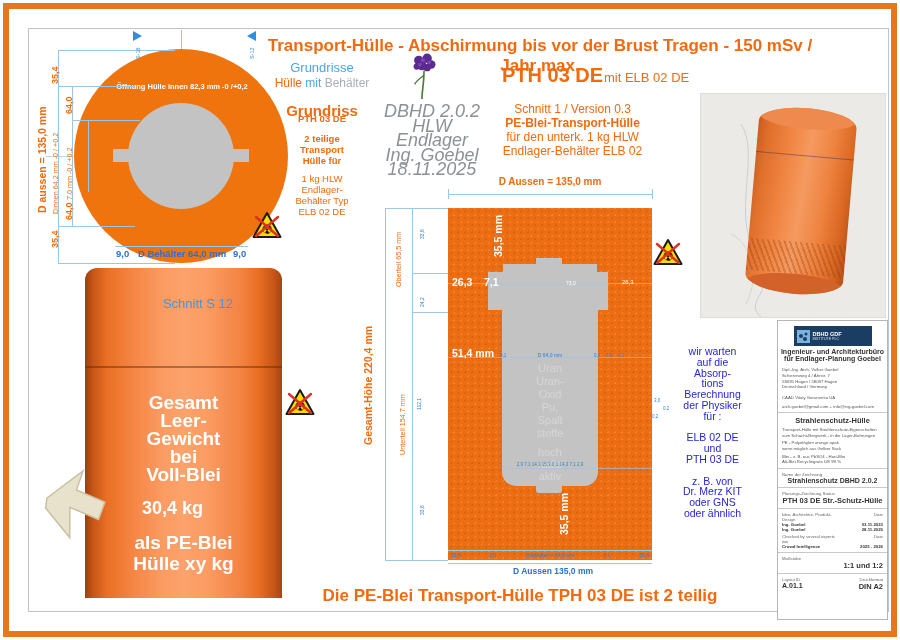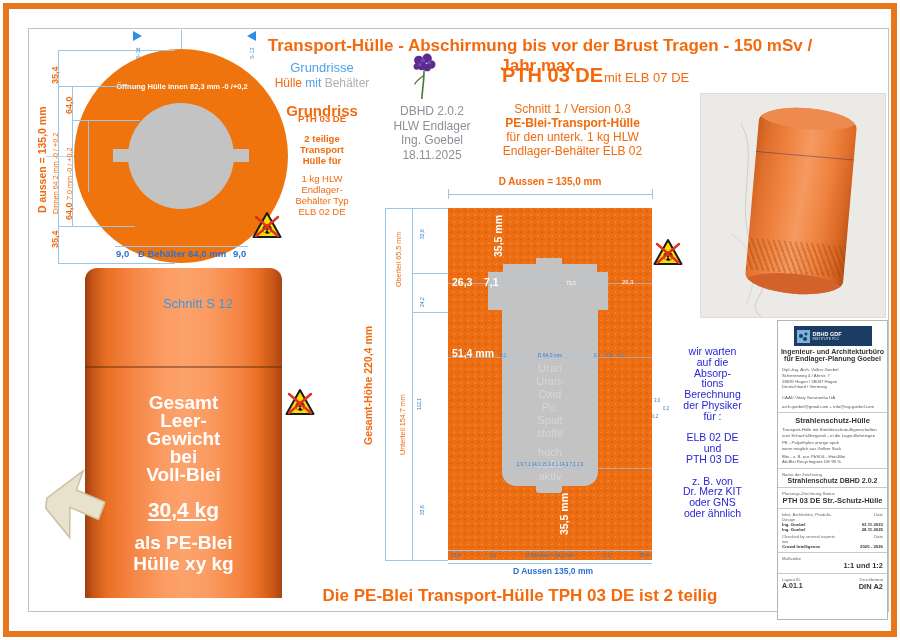--- a/index.html
+++ b/index.html
@@ -125,27 +125,27 @@
       <circle cx="16" cy="15" r="3.5"></circle>
       <circle cx="6" cy="14" r="3"></circle>
     </g>
   <g fill="#7A44B8">
       <circle cx="12" cy="8" r="2"></circle>
       <circle cx="18" cy="10" r="1.8"></circle>
       <circle cx="9" cy="12" r="1.8"></circle>
     </g>
 </svg>
 
-<div class="abs c pre" style="left:382px;top:104px;width:100px;font-size:12px;line-height:14.5px;color:var(--graytxt);">DBHD 2.0.2
+<div class="abs c pre" style="left:382px;top:104px;width:100px;font-size:18px;line-height:14.5px;color:var(--graytxt);font-style:italic;">DBHD 2.0.2
 HLW Endlager
 Ing. Goebel
 18.11.2025</div>
 
 <div class="abs o b" style="left:502px;top:64px;font-size:20px;">PTH 03 DE</div>
-<div class="abs o" style="left:604px;top:70px;font-size:13px;">mit ELB 07 DE</div>
+<div class="abs o" style="left:604px;top:70px;font-size:13px;">mit ELB 02 DE</div>
 <div class="abs c o" style="left:480px;top:102px;width:185px;font-size:12px;">Schnitt 1 / Version 0.3</div>
 <div class="abs c o b" style="left:480px;top:116px;width:185px;font-size:12px;">PE-Blei-Transport-Hülle</div>
 <div class="abs c o" style="left:480px;top:130px;width:185px;font-size:12px;">für den unterk. 1 kg HLW</div>
 <div class="abs c o" style="left:480px;top:144px;width:185px;font-size:12px;">Endlager-Behälter ELB 02</div>
 
 <div class="abs c o b" style="left:460px;top:176px;width:180px;font-size:10px;">D Aussen = 135,0 mm</div>
 <div class="abs dl" style="left:448px;top:194px;width:204px;height:1px;"></div>
 <div class="abs dl" style="left:448px;top:189px;width:1px;height:10px;"></div>
 <div class="abs dl" style="left:652px;top:189px;width:1px;height:10px;"></div>
 
@@ -220,21 +220,21 @@
 </svg>
 
 <div class="abs cyl"></div>
 <div class="abs seam"></div>
 <div class="abs c" style="left:138px;top:296px;width:120px;font-size:13px;color:#3F97E0;">Schnitt S 12</div>
 <div class="abs c w b pre" style="left:95px;top:394px;width:177px;font-size:19px;line-height:18px;">Gesamt
 Leer-
 Gewicht
 bei
 Voll-Blei</div>
-<div class="abs c w b" style="left:95px;top:498px;width:177px;font-size:21px;text-decoration:underline;">30,4 kg</div>
+<div class="abs c w b" style="left:84px;top:498px;width:177px;font-size:18px;">30,4 kg</div>
 <div class="abs c w b pre" style="left:95px;top:532px;width:177px;font-size:19px;line-height:21px;">als PE-Blei
 Hülle xy kg</div>
 <svg class="abs" style="left:44px;top:468px;transform:rotate(8deg);" width="62" height="78" viewBox="0 0 62 78">
   <polygon points="2,34 34,2 30,22 60,30 56,48 26,40 30,70 2,44" fill="#E8E2CC" stroke="#C9C0A2" stroke-width="1.5"></polygon>
 </svg>
 <svg class="abs" style="left:285px;top:388px;" width="30" height="28" viewBox="0 0 30 28">
   <polygon points="15,2 28.5,26 1.5,26" fill="#FFD900" stroke="#1a1a1a" stroke-width="2" stroke-linejoin="round"></polygon>
   <text x="15" y="23" font-size="13" text-anchor="middle" fill="#111">☢</text>
   <path d="M4 6 L26 25 M26 6 L4 25" stroke="#E03020" stroke-width="2.4" stroke-linecap="round" fill="none"></path>
 </svg>

